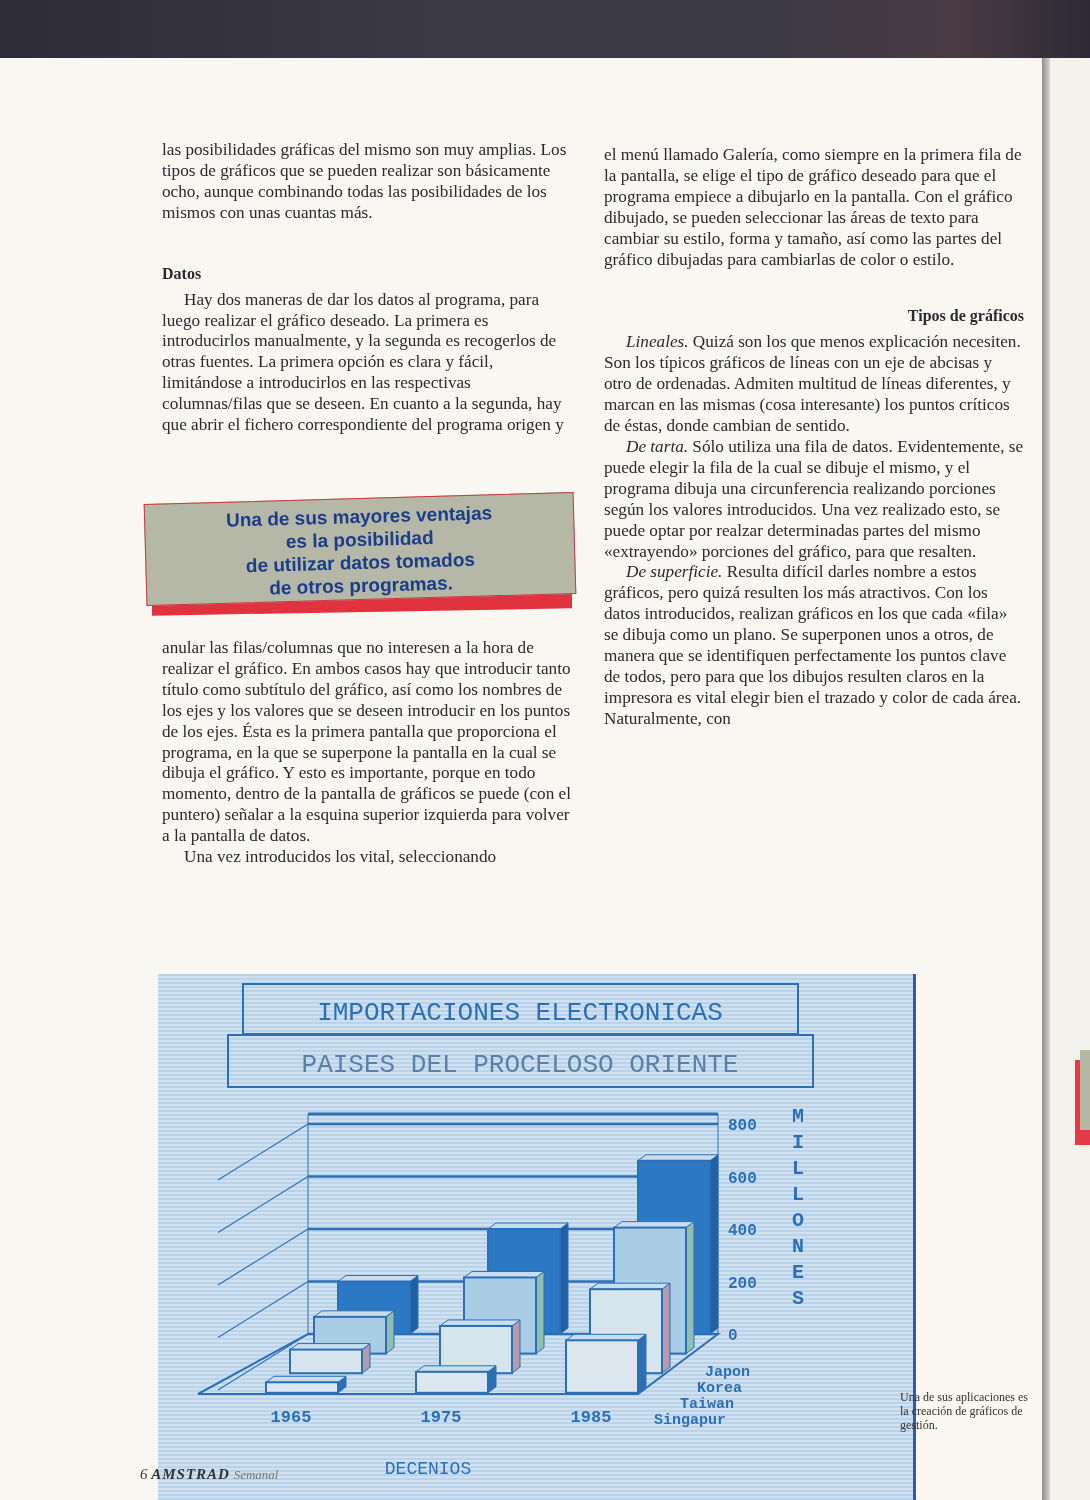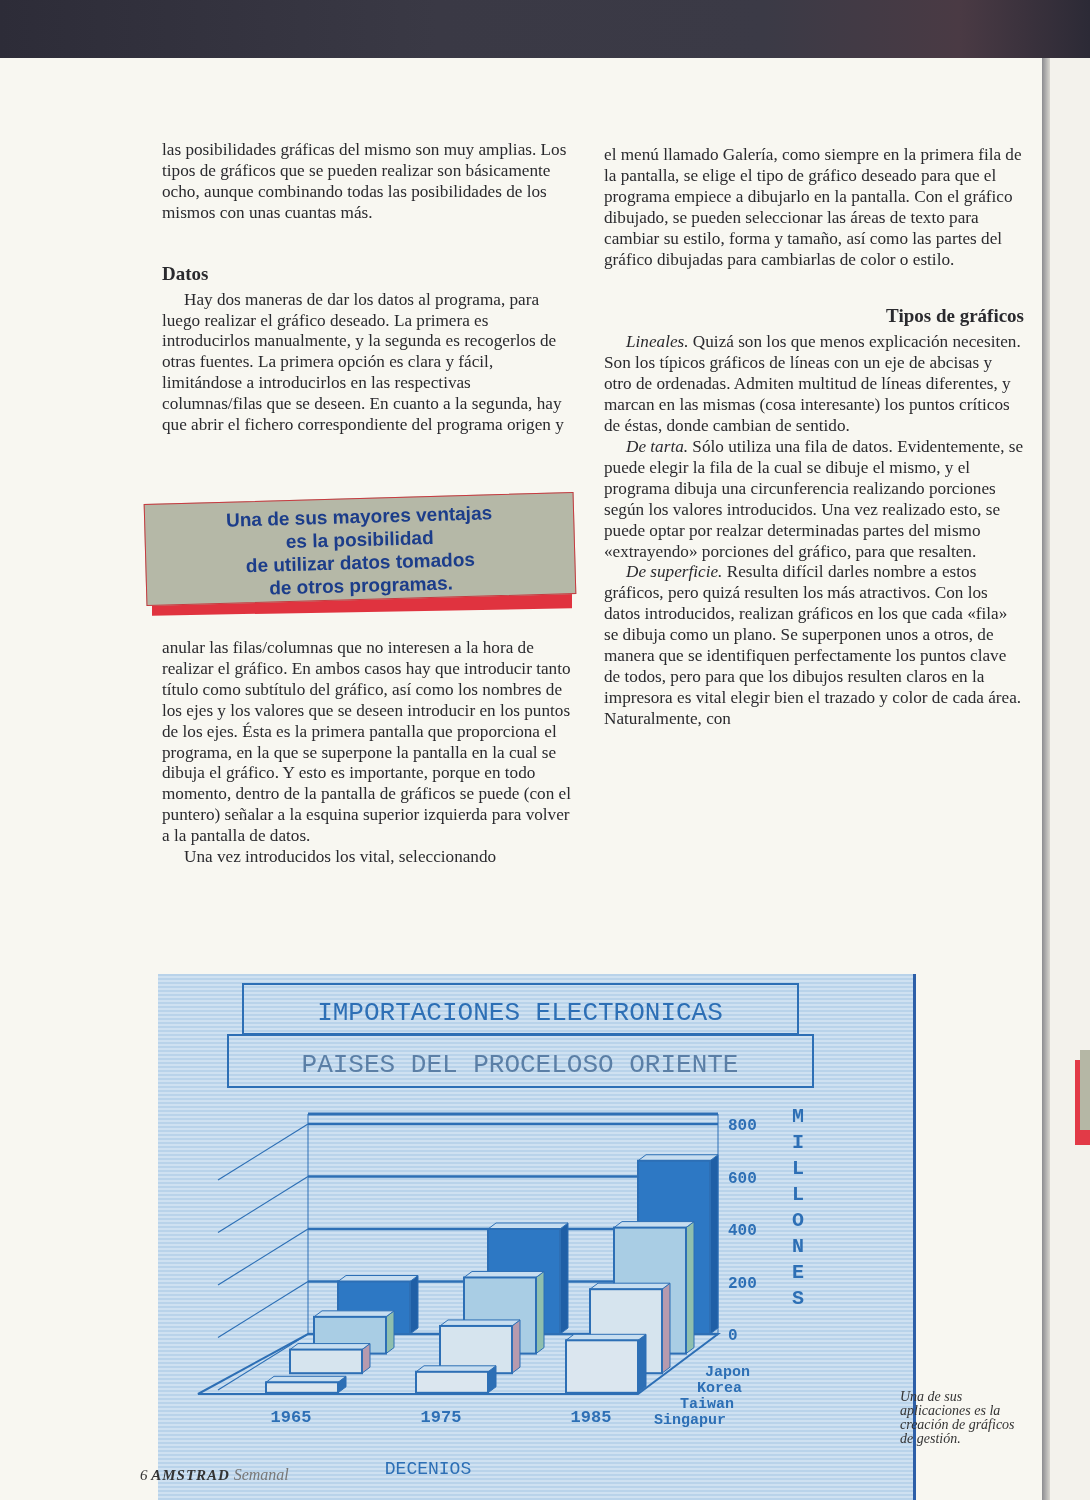--- a/index.html
+++ b/index.html
@@ -6,36 +6,36 @@
   body{width:1090px;height:1500px;position:relative;overflow:hidden;background:#f7f5ee;font-family:"Liberation Serif","DejaVu Serif",serif;color:#2a2a2e;}
   .topband{position:absolute;left:0;top:0;width:1090px;height:58px;background:linear-gradient(90deg,#2d2c38 0%,#3a3945 40%,#3b3a46 70%,#4a3a44 88%,#2c2a36 100%);}
   .page{position:absolute;left:0;top:58px;width:1042px;height:1442px;background:#f8f7f1;}
   .gutter{position:absolute;left:1042px;top:58px;width:8px;height:1442px;background:linear-gradient(90deg,#8c8c90,#d8d6d0);}
   .nextpage{position:absolute;left:1050px;top:58px;width:40px;height:1442px;background:#f3f2ec;}
   .next-box{position:absolute;left:1075px;top:1060px;width:15px;height:85px;background:#e23a47;}
   .next-box-inner{position:absolute;left:1080px;top:1050px;width:10px;height:80px;background:#b5b7a5;}
   .col{position:absolute;font-size:17.2px;line-height:20.9px;}
   .col p{margin:0;text-align:left;}
   .col p.ind{text-indent:22px;}
-  .col h2{font-size:19px;font-weight:bold;margin:0;line-height:24px;}
+  .col h2{font-size:16px;font-weight:bold;margin:0;line-height:24px;}
   #col1a{left:162px;top:140px;width:410px;}
   #col1b{left:162px;top:638px;width:410px;}
   #col2{left:604px;top:145px;width:420px;}
   .head-datos{margin-top:38px !important;margin-bottom:4px !important;}
   .head-tipos{margin-top:34px !important;margin-bottom:4px !important;text-align:right;}
   em{font-style:italic;}
   .callout-shadow{position:absolute;left:152px;top:530px;width:420px;height:82px;background:#e0333f;transform:skewY(-1deg);}
   .callout{position:absolute;left:145px;top:498px;width:430px;height:102px;background:#b5b8a7;border:1px solid #c73a40;transform:rotate(-1.6deg);text-align:center;font-family:"Liberation Sans","DejaVu Sans",sans-serif;font-weight:bold;font-size:19px;line-height:23px;color:#1c3d8a;padding-top:6px;box-sizing:border-box;}
   .callout span{display:block;}
   .chart{position:absolute;left:158px;top:974px;width:727px;height:528px;background:repeating-linear-gradient(180deg,#b9d3ea 0px,#b9d3ea 2px,#cfe1f1 2px,#cfe1f1 4px);border-right:3px solid #2d5fa8;border-bottom:3px solid #2d5fa8;padding-left:28px;}
   .chart svg{position:absolute;left:0;top:0;}
-  .caption{position:absolute;left:900px;top:1390px;width:130px;font-style:italic;font-size:14px;line-height:14px;color:#333;}
+  .caption{position:absolute;left:900px;top:1390px;width:130px;font-size:12px;line-height:14px;color:#333;}
   .footer{position:absolute;left:140px;top:1466px;font-size:15px;font-style:italic;color:#333;}
   .footer b{font-weight:bold;letter-spacing:1px;}
-  .footer .sem{font-size:16px;color:#777;}
+  .footer .sem{font-size:13px;color:#777;}
 </style>
 </head>
 <body>
 
 <div class="topband"></div>
 <div class="page"></div>
 <div class="gutter"></div>
 <div class="nextpage"></div>
 <div class="next-box"></div>
 <div class="next-box-inner"></div>

